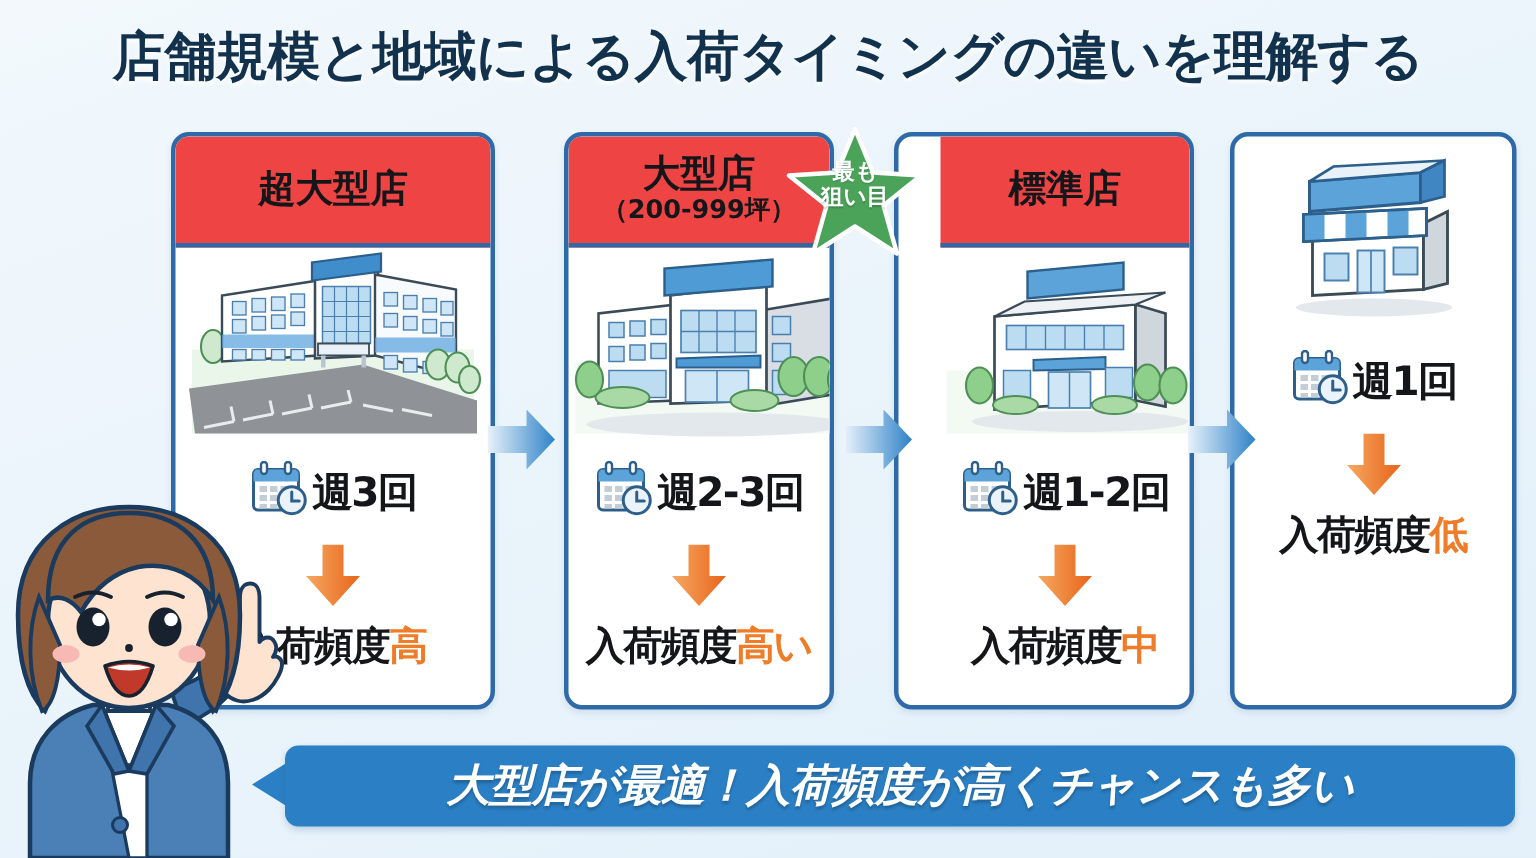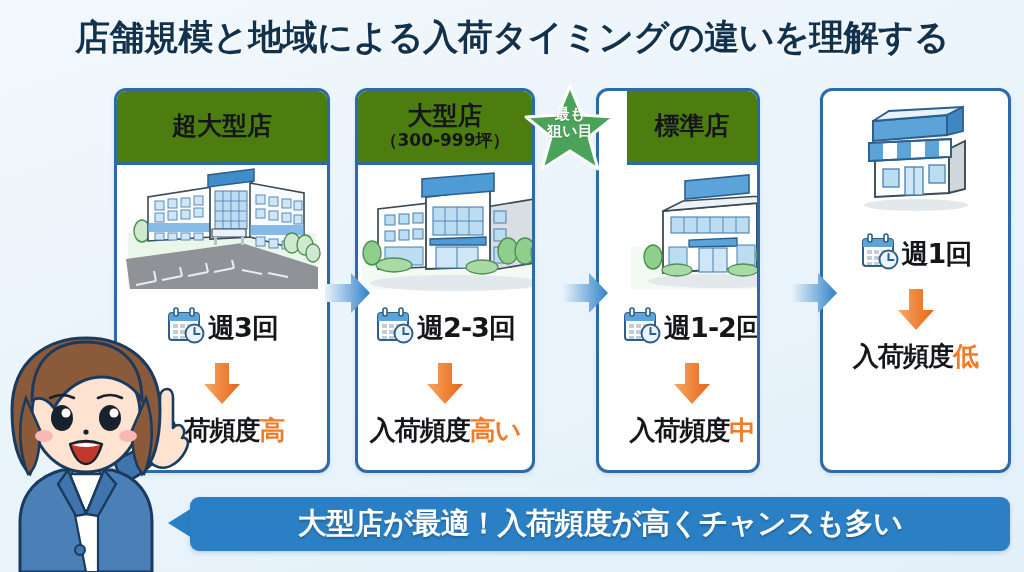--- a/index.html
+++ b/index.html
@@ -19,26 +19,26 @@
   }
 
   
   .card{
     position:absolute;top:88px;height:385px;
     border:3px solid #2e6aa8;border-radius:12px;
     background:#ffffff;box-sizing:border-box;overflow:hidden;
     box-shadow:0 2px 4px rgba(40,90,140,.12);
   }
   .card.c1{left:114px;width:216px;}
-  .card.c2{left:355px;width:180px;}
-  .card.c3{left:596px;width:164px;padding-left:28px;}
+  .card.c2{left:376px;width:180px;}
+  .card.c3{left:596px;width:200px;padding-left:28px;}
   .card.c4{left:820px;width:191px;}
 
   .card-head{
-    height:74px;background:#4d7c0f;border-bottom:3px solid #2e6aa8;
+    height:74px;background:#ef4444;border-bottom:3px solid #2e6aa8;
     display:flex;flex-direction:column;align-items:center;justify-content:center;
     box-sizing:border-box;
   }
   .card-head .h1{font-size:25px;font-weight:bold;color:#15161a;line-height:1.05;white-space:nowrap;}
   .card-head .h2{font-size:17px;font-weight:bold;color:#15161a;line-height:1.15;margin-top:2px;white-space:nowrap;}
 
   .card-body{position:relative;height:308px;}
 
   .illus{position:absolute;left:0;top:2px;width:100%;height:130px;}
   .illus svg{display:block;margin:0 auto;}
@@ -78,20 +78,21 @@
   
   .banner{
     position:absolute;left:190px;top:497px;width:820px;height:54px;
     background:#2b7fc4;border-radius:9px;
     display:flex;align-items:center;justify-content:center;
     box-shadow:0 2px 4px rgba(30,80,130,.2);
   }
   .banner .btxt{
     color:#fff;font-size:29px;font-weight:bold;white-space:nowrap;letter-spacing:-0.5px;
     text-shadow:0 2px 2px rgba(0,0,0,.22);
+    font-style:italic;
   }
   .banner-tail{
     position:absolute;left:168px;top:508px;width:0;height:0;
     border-top:15px solid transparent;border-bottom:15px solid transparent;
     border-right:24px solid #2b7fc4;
   }
 
   
   .mascot{position:absolute;left:-4px;top:334px;width:205px;height:238px;}
 </style>
@@ -221,21 +222,21 @@
 
       <div class="result">
         <span>入荷頻度</span><span class="hl">高</span>
       </div>
     </div>
   </div>
 
   <div class="card c2">
     <div class="card-head">
       <div class="h1">大型店</div>
-      <div class="h2">（300-999坪）</div>
+      <div class="h2">（200-999坪）</div>
     </div>
     <div class="card-body">
       <div class="illus">
         <svg width="196" height="128" viewBox="0 0 196 128">
           <rect x="4" y="74" width="188" height="48" fill="#f3faf3"></rect>
           <ellipse cx="98" cy="116" rx="86" ry="8" fill="#e2e8ec"></ellipse>
 
           <polygon points="128,104 128,40 176,32 176,96" fill="#d8dee3" stroke="#3a4a57" stroke-width="1.7"></polygon>
 
           <polygon points="20,102 20,42 72,36 72,100" fill="#ffffff" stroke="#3a4a57" stroke-width="1.7"></polygon>

